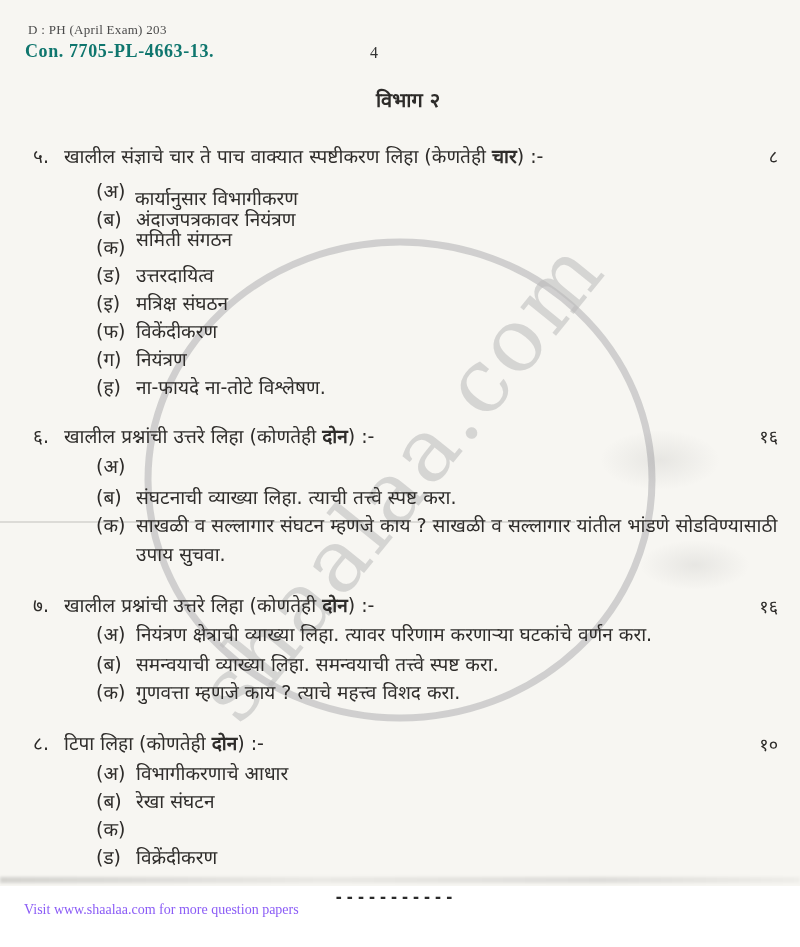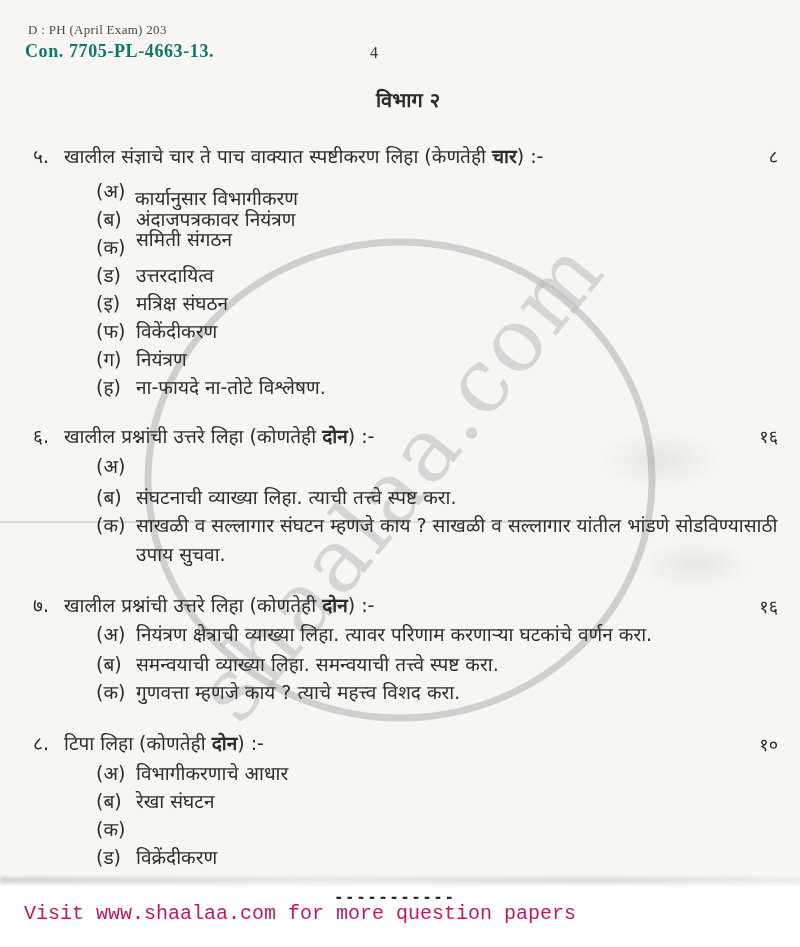--- a/index.html
+++ b/index.html
@@ -11,21 +11,21 @@
   .code-serif{font-family:"Liberation Serif",serif;font-size:18px;font-weight:bold;color:#0f766e;letter-spacing:.6px;}
   .pageno{font-family:"Liberation Serif",serif;font-size:16px;color:#333;}
   .section-title{font-weight:bold;font-size:20px;text-align:center;left:0;width:816px;}
   .qbold{font-weight:bold;text-align:right;}
   .marks{position:absolute;font-size:18px;color:#2e2c2a;width:60px;text-align:right;left:718px;}
   .wm-svg{position:absolute;left:0;top:0;pointer-events:none;}
   .artifact-strike{position:absolute;left:0;top:521px;width:575px;height:2px;background:rgba(60,60,60,.14);filter:blur(.5px);}
   .page-edge{position:absolute;left:0;top:877px;width:800px;height:6px;background:linear-gradient(90deg,rgba(0,0,0,.14),rgba(0,0,0,.05) 40%,rgba(0,0,0,.10) 75%,rgba(0,0,0,.03));filter:blur(1.5px);}
   .smudge{position:absolute;border-radius:50%;background:radial-gradient(closest-side,rgba(90,90,90,.10),rgba(90,90,90,0));}
   .footer-dashes{position:absolute;left:330px;top:888px;width:130px;text-align:center;font-size:15px;font-weight:bold;color:#2a2a2a;letter-spacing:2px;font-family:"DejaVu Sans Mono",monospace;}
-  .footer-visit{position:absolute;left:24px;top:902px;font-size:20px;color:#be185d;font-family:Liberation Mono, monospace;}
+  .footer-visit{position:absolute;left:24px;top:902px;font-size:14px;color:#8b5cf6;font-family:Liberation Serif, serif;}
 </style>
 </head>
 <body>
 
 <div class="page">
   <div class="scan">
 
     <svg class="wm-svg" width="800" height="886" viewBox="0 0 800 886">
       <ellipse cx="400" cy="480" rx="252" ry="238" fill="none" stroke="#c6c6c6" stroke-width="7" opacity="0.8"></ellipse>
       <text x="400" y="480" transform="rotate(-51 400 480)" text-anchor="middle" dominant-baseline="central" font-size="88" fill="#b9b9b9" fill-opacity="0.55" letter-spacing="3" font-family="'DejaVu Serif', serif">shaalaa.com</text>

